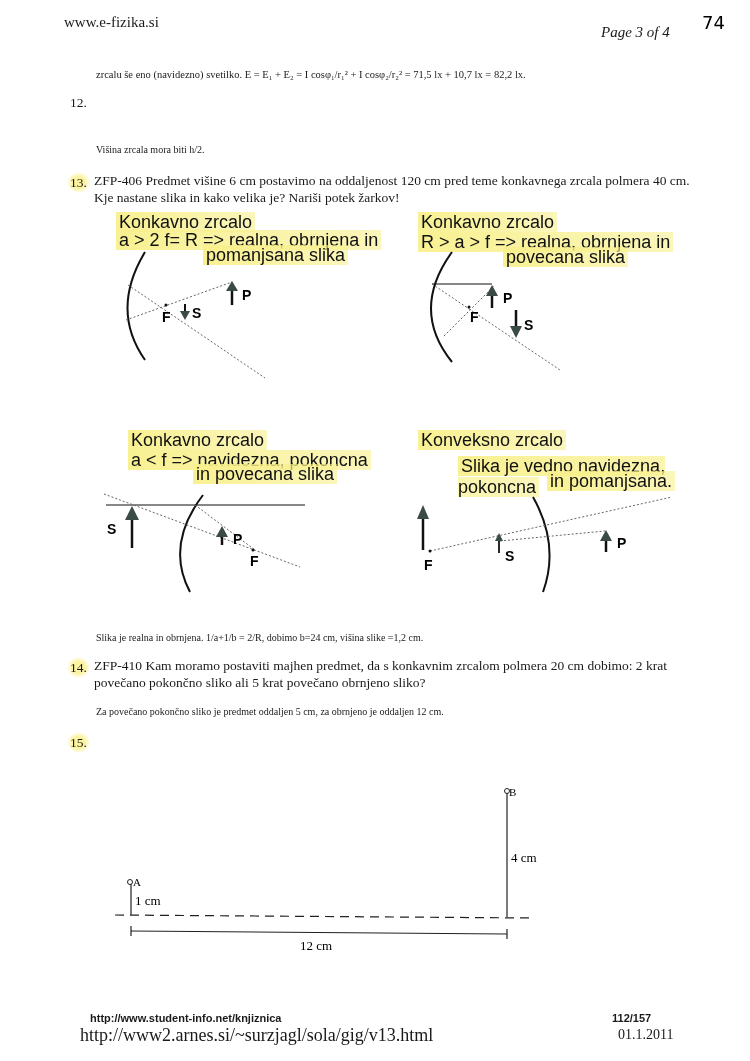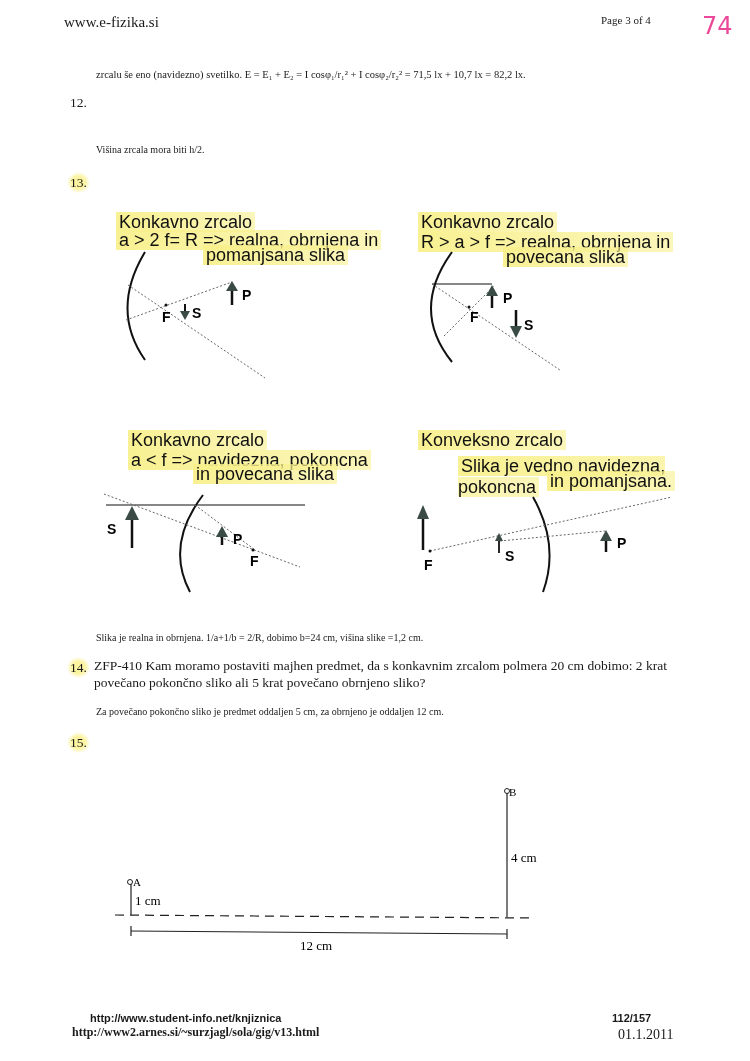--- a/index.html
+++ b/index.html
@@ -1,21 +1,21 @@
 <!DOCTYPE html>
 <html><head>
 <meta charset="utf-8">
 <style>
   html, body { margin:0; padding:0; }
   body { width:750px; height:1061px; background:#ffffff; position:relative; overflow:hidden;
          font-family:"Liberation Serif", serif; color:#1a1a1a; }
   .abs { position:absolute; }
   .hdr-left { left:64px; top:14px; font-size:15px; }
-  .hdr-right { left:601px; top:14px; font-size:11px; }
-  .hdr-hand { left:702px; top:12px; font-size:24px; font-family:"DejaVu Sans", sans-serif; color:#ec4899; }
+  .hdr-right { left:601px; top:24px; font-size:15px;font-style:italic; }
+  .hdr-hand { left:702px; top:12px; font-size:18px; font-family:"DejaVu Sans", sans-serif; color:#000000; }
   .small { font-size:10px; }
   .q { font-size:13.5px; line-height:17px; }
   .qnum { position:absolute; left:70px; }
   .qtext { position:absolute; left:94px; width:600px; }
   .hl-num { background:radial-gradient(ellipse at center, #fbf3a0 40%, rgba(251,243,160,0) 72%); border-radius:50%; padding:2px 3px; margin-left:-3px; }
   .diag-label { font-family:"Liberation Sans", sans-serif; font-size:18px; color:#111; }
   .hl { background:linear-gradient(to right, rgba(248,240,140,0.95), rgba(248,240,140,0.6)); padding:0 3px; }
   .foot-bold { font-family:"Liberation Sans", sans-serif; font-weight:bold; font-size:11px; }
   svg text { font-family:"Liberation Sans", sans-serif; }
 </style>
@@ -28,20 +28,21 @@
 
 <div class="abs small" style="left:96px; top:69px; font-size:10.5px;">zrcalu še eno (navidezno) svetilko. E = E₁ + E₂ = I cosφ₁/r₁² + I cosφ₂/r₂² = 71,5 lx + 10,7 lx = 82,2 lx.</div>
 
 <div class="abs q" style="left:0; top:94px; width:750px; height:40px;">
   <span class="qnum">12.</span>
 </div>
 <div class="abs small" style="left:96px; top:144px;">Višina zrcala mora biti h/2.</div>
 
 <div class="abs q" style="left:0; top:172px; width:750px; height:40px;">
   <span class="qnum hl-num">13.</span>
+  <span class="qtext">ZFP-406 Predmet višine 6 cm postavimo na oddaljenost 120 cm pred teme konkavnega zrcala polmera 40 cm. Kje nastane slika in kako velika je? Nariši potek žarkov!</span>
 </div>
 
 <div class="abs diag-label" style="left:116px; top:212px;"><span class="hl">Konkavno zrcalo</span></div>
 <div class="abs diag-label" style="left:116px; top:230px;text-align:center;"><span class="hl">a &gt; 2 f= R  =&gt; realna, obrnjena in</span></div>
 <div class="abs diag-label" style="left:203px; top:245px;"><span class="hl">pomanjsana slika</span></div>
 
 <div class="abs diag-label" style="left:418px; top:212px;"><span class="hl">Konkavno zrcalo</span></div>
 <div class="abs diag-label" style="left:418px; top:232px;"><span class="hl">R &gt; a &gt; f  =&gt; realna, obrnjena in</span></div>
 <div class="abs diag-label" style="left:503px; top:247px;"><span class="hl">povecana slika</span></div>
 
@@ -143,15 +144,15 @@
   <span class="qnum hl-num">14.</span>
   <span class="qtext">ZFP-410 Kam moramo postaviti majhen predmet, da s konkavnim zrcalom polmera 20 cm dobimo: 2 krat povečano pokončno sliko ali 5 krat povečano obrnjeno sliko?</span>
 </div>
 <div class="abs small" style="left:96px; top:706px;">Za povečano pokončno sliko je predmet oddaljen 5 cm, za obrnjeno je oddaljen 12 cm.</div>
 
 <div class="abs q" style="left:0; top:732px; width:750px; height:20px;">
   <span class="qnum hl-num">15.</span>
 </div>
 
 <div class="abs foot-bold" style="left:90px; top:1012px;">http://www.student-info.net/knjiznica</div>
-<div class="abs" style="left:72px; top:1025px; font-size:12px;font-weight:bold;">http://www2.arnes.si/~surzjagl/sola/gig/v13.html</div>
+<div class="abs" style="left:80px; top:1025px; font-size:18px;">http://www2.arnes.si/~surzjagl/sola/gig/v13.html</div>
 <div class="abs foot-bold" style="left:612px; top:1012px;">112/157</div>
 <div class="abs" style="left:618px; top:1027px; font-size:14px;">01.1.2011</div>
 
 </body></html>

